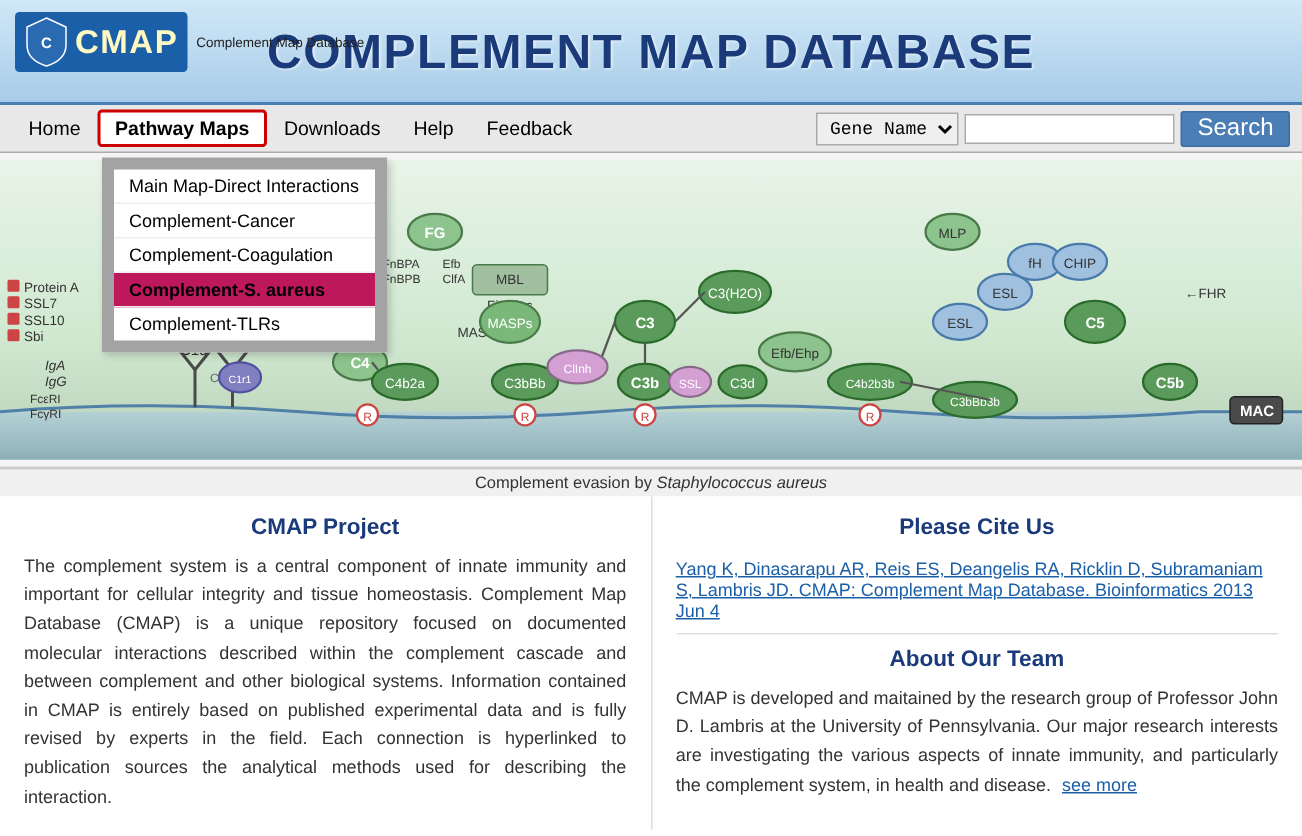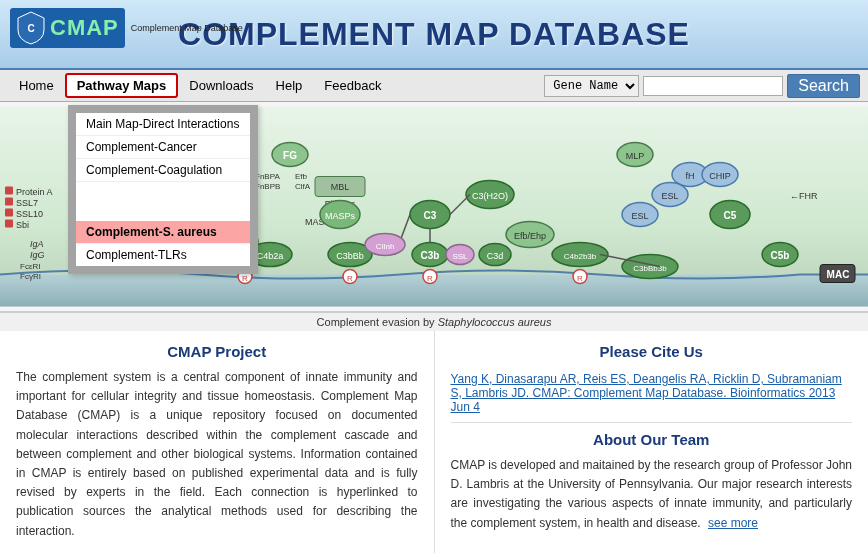--- a/index.html
+++ b/index.html
@@ -20,21 +20,21 @@
     
     #search-area { margin-left: auto; display: flex; align-items: center; gap: 4px; }
     #gene-select { padding: 2px 4px; font-size: 12px; border: 1px solid #aaa; font-family: Liberation Mono, monospace; }
     #search-input { padding: 2px 6px; font-size: 12px; border: 1px solid #aaa; width: 140px; }
     #search-btn { padding: 2px 10px; font-size: 16px; background: #4a7eb5; color: #fff; border: 1px solid #3a6ea5; cursor: pointer; border-radius: 2px; }
 
     
     #dropdown-menu { position: absolute; left: 68px; top: 35px; background: #fff; border: 8px solid #a3a3a3; z-index: 100; min-width: 190px; box-shadow: 2px 2px 5px rgba(0,0,0,0.2); }
     .dropdown-item { padding: 4px 10px; font-size: 12px; cursor: pointer; border-bottom: 1px solid #eee; white-space: nowrap; }
     .dropdown-item:last-child { border-bottom: none; }
-    .dropdown-item.selected { font-weight: bold; background: #fca5a5; margin-top: 39px; }
+    .dropdown-item.selected { font-weight: bold; background: #be185d; }
 
     
     #image-area { width: 100%; background: #f5f5f5; position: relative; height: 210px; overflow: hidden; border-bottom: 1px solid #ccc; }
     #image-caption { text-align: center; font-size: 11px; color: #333; padding: 3px; background: #f0f0f0; border-top: 1px solid #ccc; }
 
     
     #content { display: flex; background: #fff; }
     .content-col { flex: 1; padding: 12px 16px; border-right: 1px solid #ddd; }
     .content-col:last-child { border-right: none; }
     .col-title { font-size: 15px; font-weight: bold; text-align: center; margin-bottom: 8px; color: #1a3a7a; }
@@ -52,21 +52,21 @@
 <body>
 
 <div id="header" style="position:relative; height:70px;">
   <div id="logo-area">
     <div id="logo-box">
 
       <svg class="logo-shield" viewBox="0 0 30 36">
         <path d="M15 2 L28 8 L28 20 Q28 30 15 34 Q2 30 2 20 L2 8 Z" fill="#2a6ab0" stroke="#fff" stroke-width="1"></path>
         <text x="15" y="22" text-anchor="middle" fill="#fff" font-size="10" font-weight="bold">C</text>
       </svg>
-      <span style="font-size:22px; font-weight:bold; color:#86efac; letter-spacing:1px;">CMAP</span>
+      <span style="font-size:22px; font-weight:bold; color:#fef9c3; letter-spacing:1px;">CMAP</span>
     </div>
     <div id="logo-text" style="margin-left:6px; font-size:9px; color:#222; line-height:1.4;">
       <div>Complement Map Database</div>
     </div>
   </div>
   <div id="site-title">COMPLEMENT MAP DATABASE</div>
 </div>
 
 <div id="navbar">
   <div class="nav-item">Home</div>

